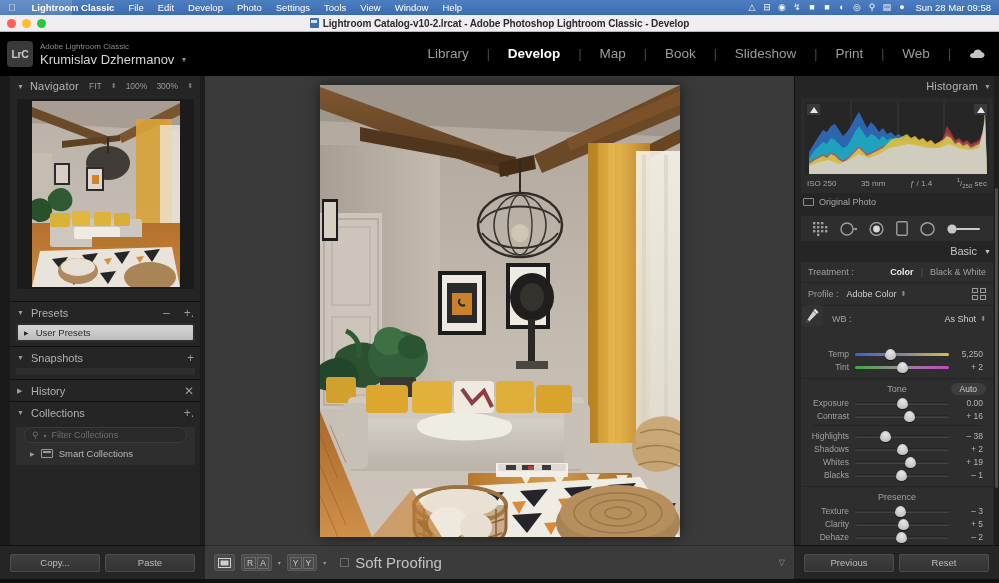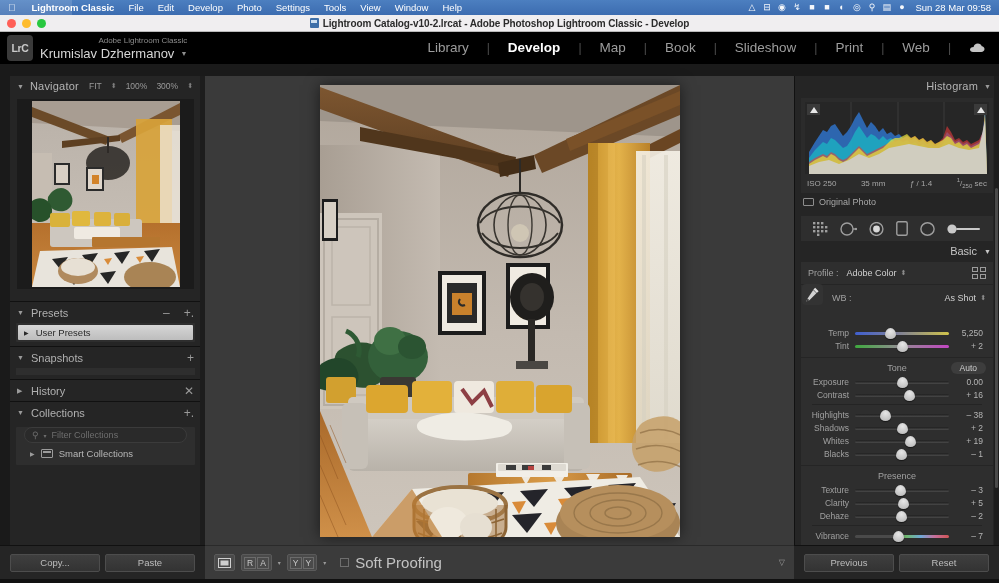--- a/index.html
+++ b/index.html
@@ -50,22 +50,22 @@
     width: 9px; height: 10px; background: #3f6fa8; border-radius: 1px;
     display: inline-block; position: relative;
   }
   .doc-ico:after {
     content:""; position:absolute; left:1.5px; top:2px; width:6px; height:3px;
     background:#cfe0f0;
   }
 
   
   .topbar {
-    position: absolute; left: 0; top: 32px; width: 999px; height: 32px;
-    background: #000; display: flex; align-items: center; text-align: right;
+    position: absolute; left: 0; top: 32px; width: 999px; height: 44px;
+    background: #000; display: flex; align-items: center;
   }
   .identity { display: flex; align-items: center; padding-left: 7px; gap: 7px; }
   .lrc-badge {
     width: 26px; height: 26px; border-radius: 4px; background: #3a3a3a;
     color: #c9c9c9; font-size: 10.5px; font-weight: bold;
     display: flex; align-items: center; justify-content: center;
     letter-spacing: -.3px;
   }
   .id-lines { display: flex; flex-direction: column; justify-content: center; }
   .id-app { font-size: 8px; color: #8c8c8c; line-height: 11px; }
@@ -799,20 +799,30 @@
             <rect x="9" y="5" width="24" height="2" rx="1" fill="#c9c9c9"></rect>
           </svg>
       </span>
     </div>
 
     <div class="basic-hdr">
       <span>Basic</span>
       <span class="tri" style="font-size:7px;">▼</span>
     </div>
 
+    <div class="row-box">
+      <div class="treat-row">
+        <span>Treatment :</span>
+        <span class="treat-opts">
+          <span class="on">Color</span>
+          <span class="sep">|</span>
+          <span>Black &amp; White</span>
+        </span>
+      </div>
+    </div>
 
     <div class="row-box">
       <div class="profile-row">
         <span>Profile :</span>
         <span class="profile-val">
           <span>Adobe Color</span>
           <span style="font-size:7px;color:#8b8b8b;">⬍</span>
         </span>
         <span class="grid4">
             <i></i>

